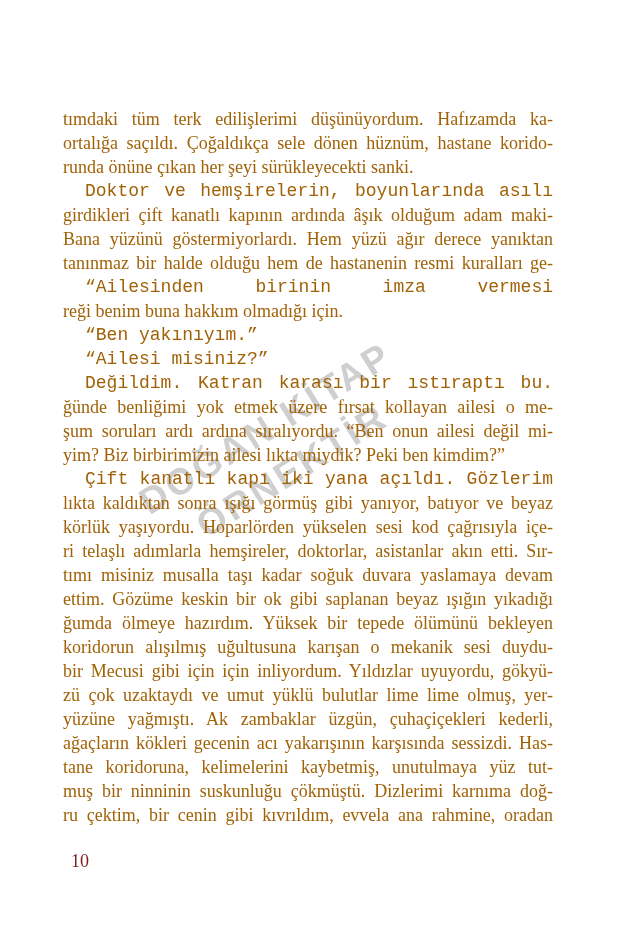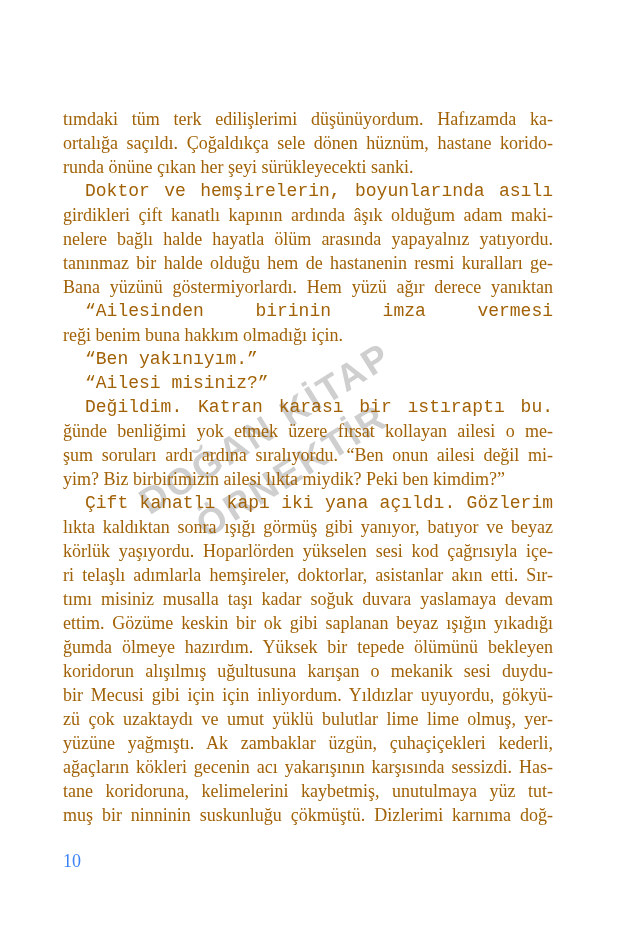--- a/index.html
+++ b/index.html
@@ -57,46 +57,45 @@
   .line.end {
     text-align-last: left;
     -moz-text-align-last: left;
   }
   .line.indent {
     text-indent: 22px;
     font-family: Liberation Mono, monospace;
   }
   .pageno {
     position: absolute;
-    left: 63px;
+    left: 71px;
     top: 851px;
     font-size: 18px;
-    color: #3b82f6;
+    color: #7f1d1d;
     z-index: 1;
   }
 </style>
 </head>
 <body>
 
 <div class="page">
 
   <div class="watermark" style="color: rgb(207, 207, 207);">
     <div>DOĞAN KİTAP</div>
     <div>ÖRNEKTİR</div>
   </div>
 
   <div class="textblock" style="color: #a16207; margin-top: 34px;">
       <div class="line">tımdaki tüm terk edilişlerimi düşünüyordum. Hafızamda ka-</div>
       <div class="line">ortalığa saçıldı. Çoğaldıkça sele dönen hüznüm, hastane korido-</div>
       <div class="line end">runda önüne çıkan her şeyi sürükleyecekti sanki.</div>
       <div class="line indent">Doktor ve hemşirelerin, boyunlarında asılı kartları okutarak</div>
       <div class="line">girdikleri çift kanatlı kapının ardında âşık olduğum adam maki-</div>
-      <div class="line">nelere bağlı halde hayatla ölüm arasında yapayalnız yatıyordu.</div>
+      <div class="line">Bana yüzünü göstermiyorlardı. Hem yüzü ağır derece yanıktan</div>
       <div class="line">tanınmaz bir halde olduğu hem de hastanenin resmi kuralları ge-</div>
-      <div class="line">Bana yüzünü göstermiyorlardı. Hem yüzü ağır derece yanıktan</div>
       <div class="line indent end">“Ailesinden birinin imza vermesi gerekiyor.”</div>
       <div class="line end">reği benim buna hakkım olmadığı için.</div>
       <div class="line indent end">“Ben yakınıyım.”</div>
       <div class="line indent end">“Ailesi misiniz?”</div>
       <div class="line indent">Değildim. Katran karası bir ıstıraptı bu. Süngüm her düştü-</div>
       <div class="line">ğünde benliğimi yok etmek üzere fırsat kollayan ailesi o me-</div>
       <div class="line">şum soruları ardı ardına sıralıyordu. “Ben onun ailesi değil mi-</div>
       <div class="line end">yim? Biz birbirimizin ailesi lıkta miydik? Peki ben kimdim?”</div>
       <div class="line indent">Çift kanatlı kapı iki yana açıldı. Gözlerim uzun süre karan-</div>
       <div class="line">lıkta kaldıktan sonra ışığı görmüş gibi yanıyor, batıyor ve beyaz</div>
@@ -105,17 +104,18 @@
       <div class="line">tımı misiniz musalla taşı kadar soğuk duvara yaslamaya devam</div>
       <div class="line">ettim. Gözüme keskin bir ok gibi saplanan beyaz ışığın yıkadığı</div>
       <div class="line">ğumda ölmeye hazırdım. Yüksek bir tepede ölümünü bekleyen</div>
       <div class="line">koridorun alışılmış uğultusuna karışan o mekanik sesi duydu-</div>
       <div class="line">bir Mecusi gibi için için inliyordum. Yıldızlar uyuyordu, gökyü-</div>
       <div class="line">zü çok uzaktaydı ve umut yüklü bulutlar lime lime olmuş, yer-</div>
       <div class="line">yüzüne yağmıştı. Ak zambaklar üzgün, çuhaçiçekleri kederli,</div>
       <div class="line">ağaçların kökleri gecenin acı yakarışının karşısında sessizdi. Has-</div>
       <div class="line">tane koridoruna, kelimelerini kaybetmiş, unutulmaya yüz tut-</div>
       <div class="line">muş bir ninninin suskunluğu çökmüştü. Dizlerimi karnıma doğ-</div>
+      <div class="line">ru çektim, bir cenin gibi kıvrıldım, evvela ana rahmine, oradan</div>
     </div>
 
   <div class="pageno">10</div>
 
 </div>
 
 </body></html>

